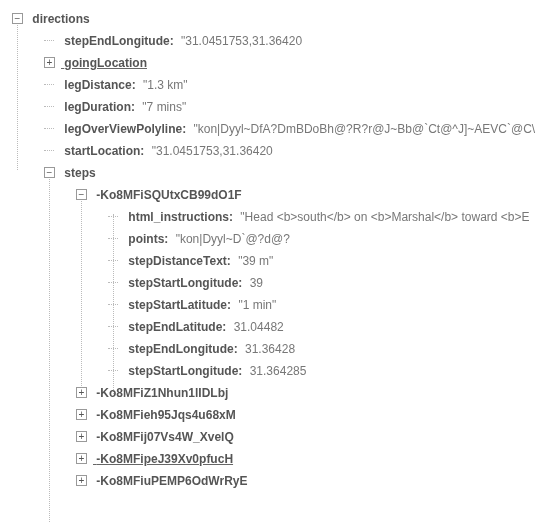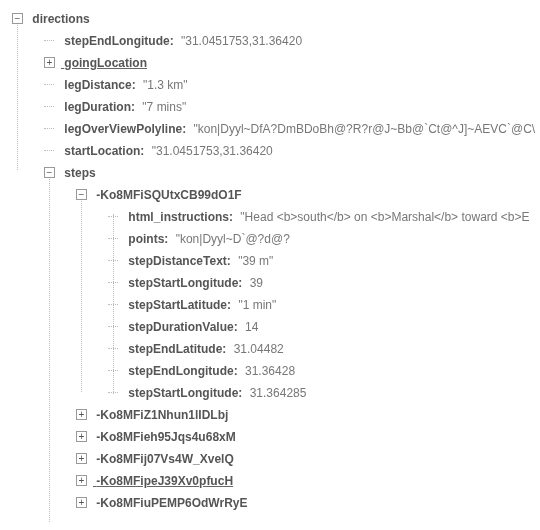--- a/index.html
+++ b/index.html
@@ -100,25 +100,20 @@
     <span class="key">stepStartLongitude:</span>
     <span class="val">39</span>
   </div>
   <div class="row" style="padding-left:96px;">
     <span class="dash"></span>
     <span class="key">stepStartLatitude:</span>
     <span class="val">"1 min"</span>
   </div>
   <div class="row" style="padding-left:96px;">
     <span class="dash"></span>
-    <span class="key">stepDurationValue:</span>
-    <span class="val">14</span>
-  </div>
-  <div class="row" style="padding-left:96px;">
-    <span class="dash"></span>
     <span class="key">stepEndLatitude:</span>
     <span class="val">31.04482</span>
   </div>
   <div class="row" style="padding-left:96px;">
     <span class="dash"></span>
     <span class="key">stepEndLongitude:</span>
     <span class="val">31.36428</span>
   </div>
   <div class="row" style="padding-left:96px;">
     <span class="dash"></span>

